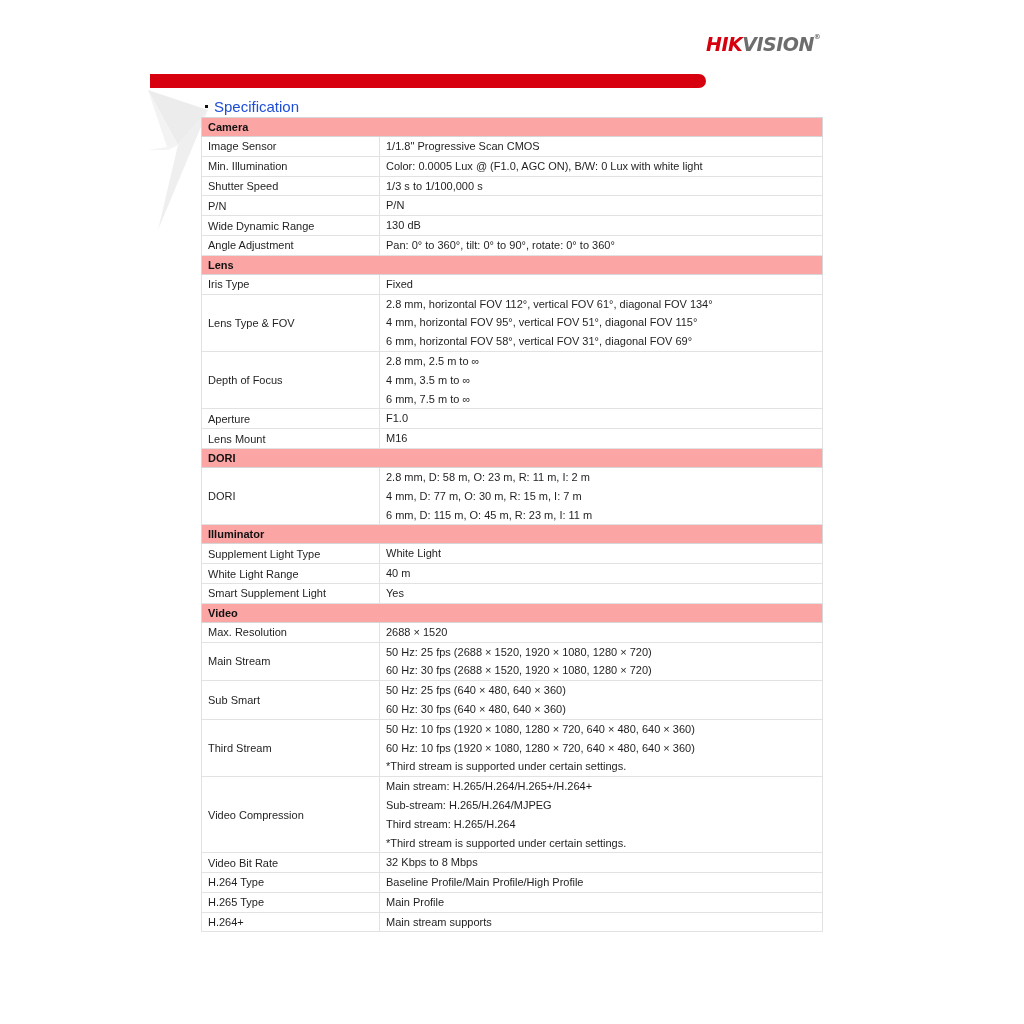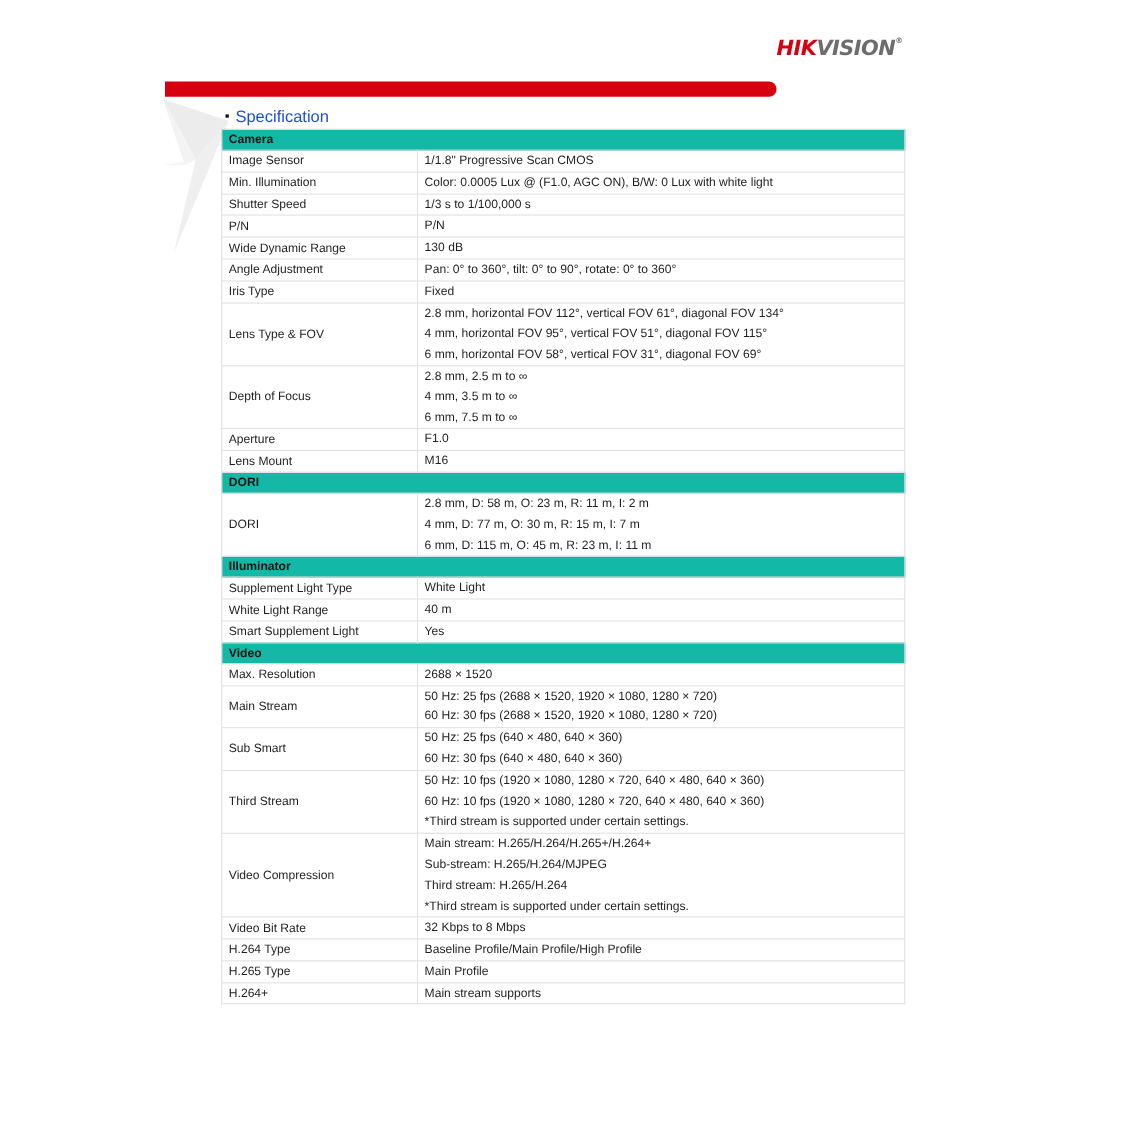--- a/index.html
+++ b/index.html
@@ -12,21 +12,21 @@
   .logo .reg { font-size: 7px; color: #6d6d6d; vertical-align: top; font-style: normal; }
   .redbar { position: absolute; left: 150px; top: 74px; width: 556px; height: 14px;
             background: #d7000f; border-radius: 0 7px 7px 0; }
   .watermark { position: absolute; left: 148px; top: 90px; width: 70px; height: 150px; }
   .title { position: absolute; left: 205px; top: 98px; font-size: 15px; font-weight: normal; color: #1d4ed8; text-align: right; }
   .title .bullet { display: inline-block; width: 3px; height: 3px; background: #111; margin-right: 6px; vertical-align: middle; position: relative; top: -2px; }
   table { position: absolute; left: 201px; top: 117px; width: 622px; border-collapse: collapse;
           font-size: 11px; color: #1f1f1f; }
   td { border: 1px solid #e2e2e2; padding: 0 6px; vertical-align: middle; }
   td.k { width: 165px; margin-left: 25px; }
-  tr.section td { background: #14b8a6; font-weight: bold; height: 18px; border-color: #d6d6d6; color: #111; }
+  tr.section td { background: #fca5a5; font-weight: bold; height: 18px; border-color: #d6d6d6; color: #111; }
   tr.row td { height: 18px; }
   .line { height: 18.8px; line-height: 18.8px; white-space: nowrap; }
 </style>
 </head>
 <body>
 
 <div class="logo">
   <span class="hik">HIK</span><span class="vision">VISION</span><span class="reg">®</span>
 </div>
 
@@ -77,20 +77,23 @@
         <td>
           <div class="line">130 dB</div>
         </td>
       </tr>
       <tr class="row">
         <td class="k">Angle Adjustment</td>
         <td>
           <div class="line">Pan: 0° to 360°, tilt: 0° to 90°, rotate: 0° to 360°</div>
         </td>
       </tr>
+      <tr class="section">
+        <td colspan="2">Lens</td>
+      </tr>
       <tr class="row">
         <td class="k">Iris Type</td>
         <td>
           <div class="line">Fixed</div>
         </td>
       </tr>
       <tr class="row">
         <td class="k">Lens Type &amp; FOV</td>
         <td>
           <div class="line">2.8 mm, horizontal FOV 112°, vertical FOV 61°, diagonal FOV 134°</div>

